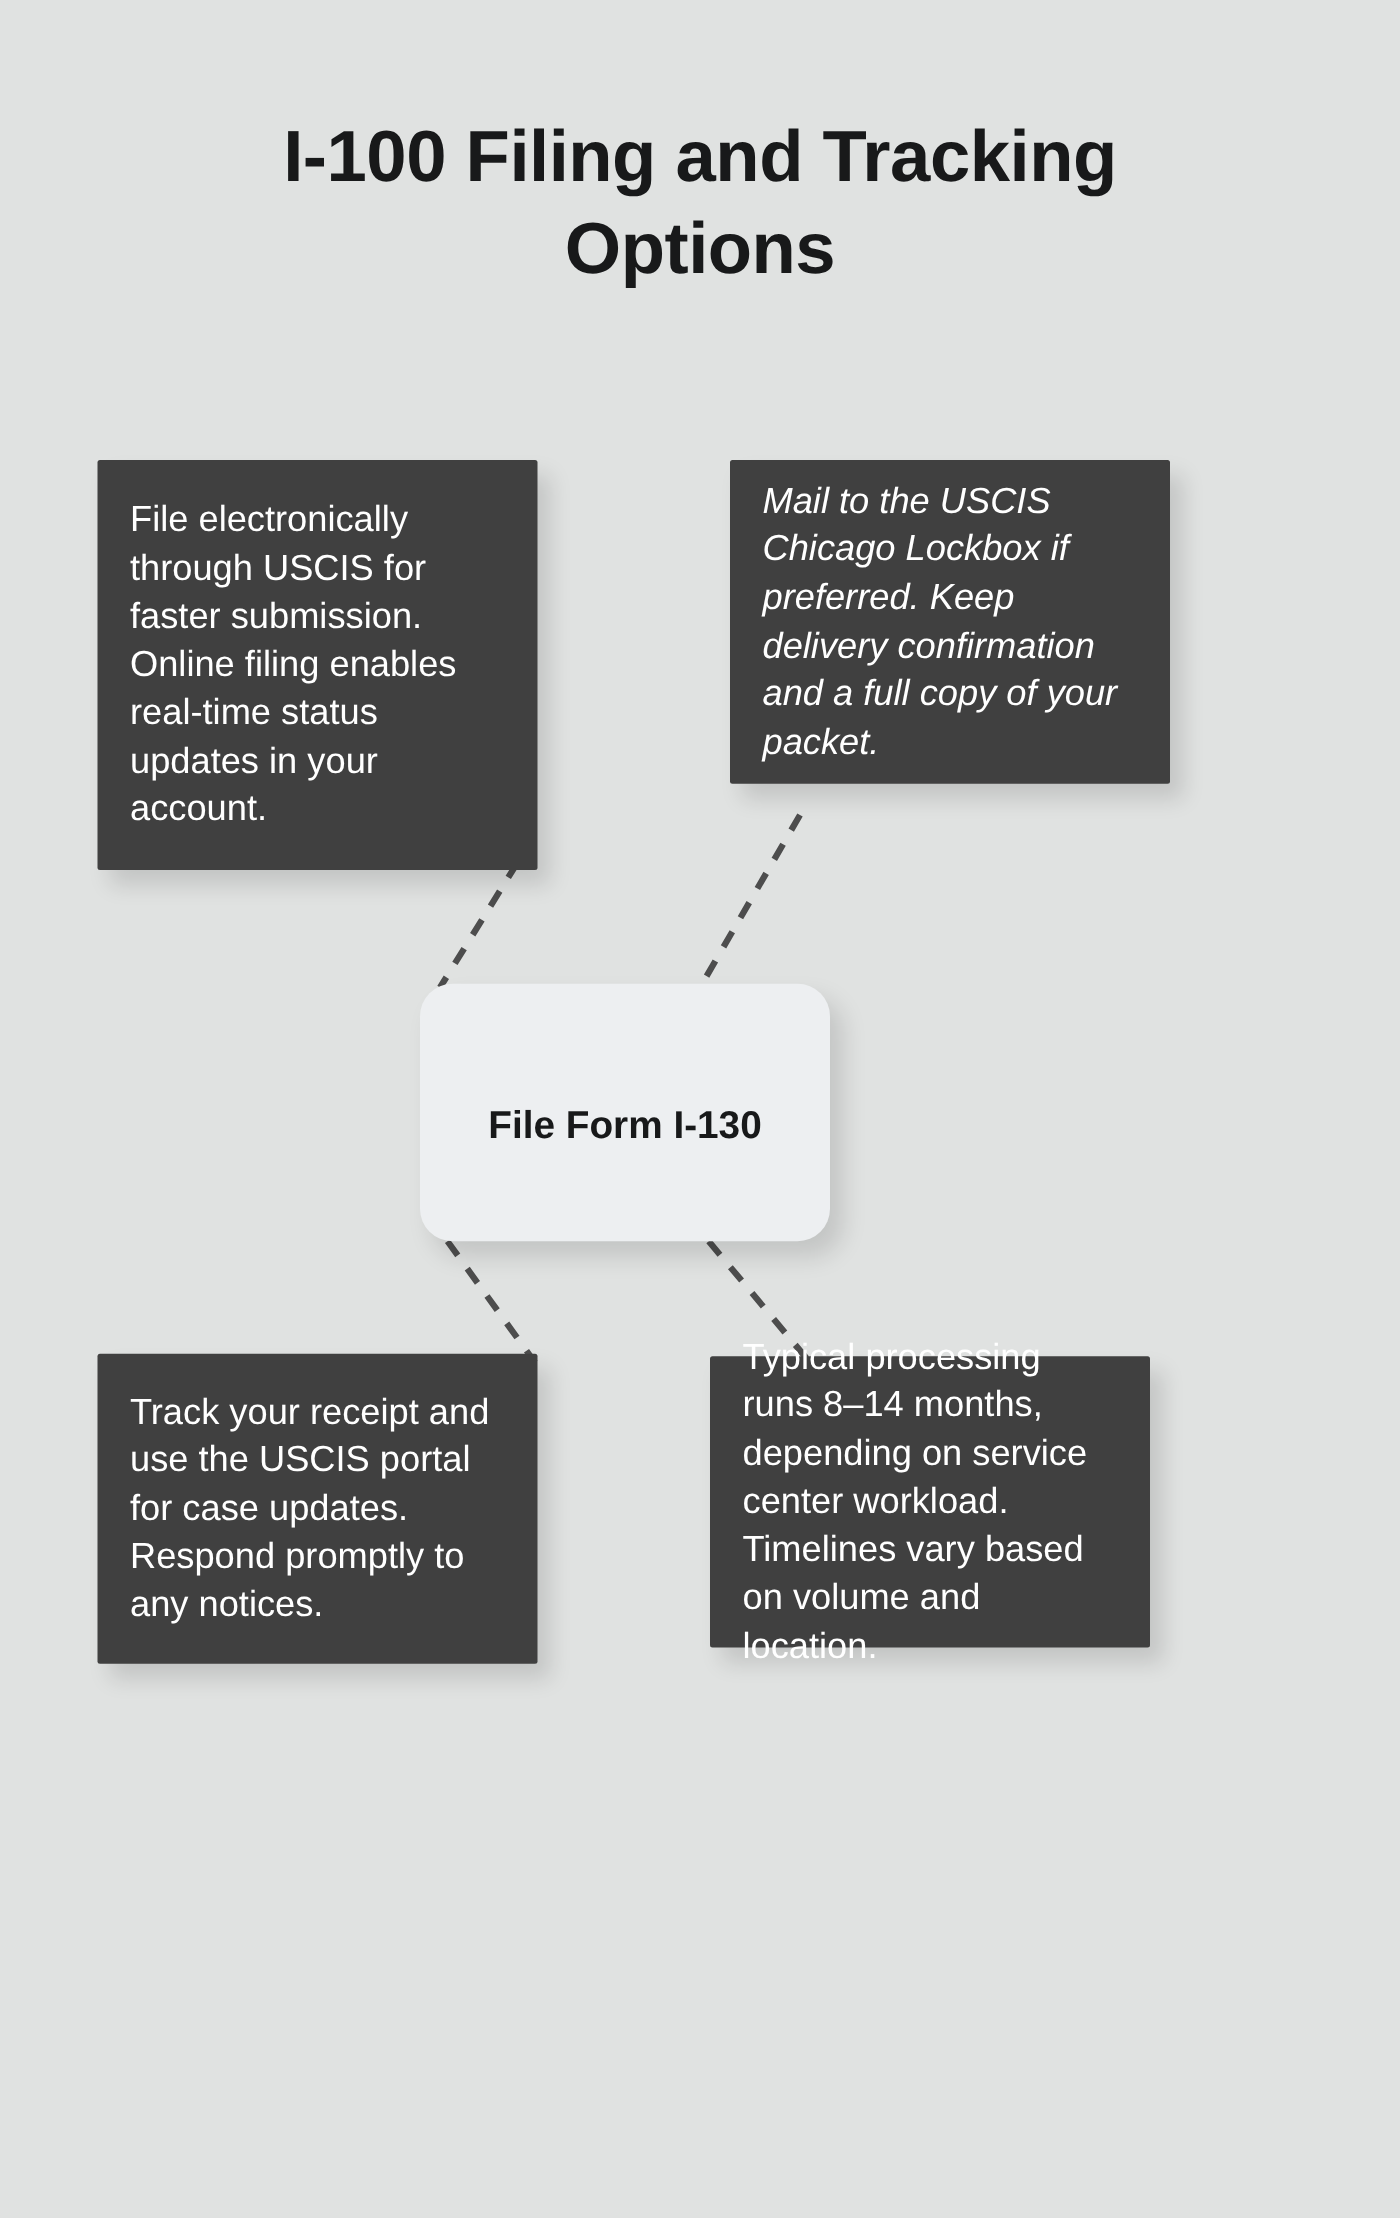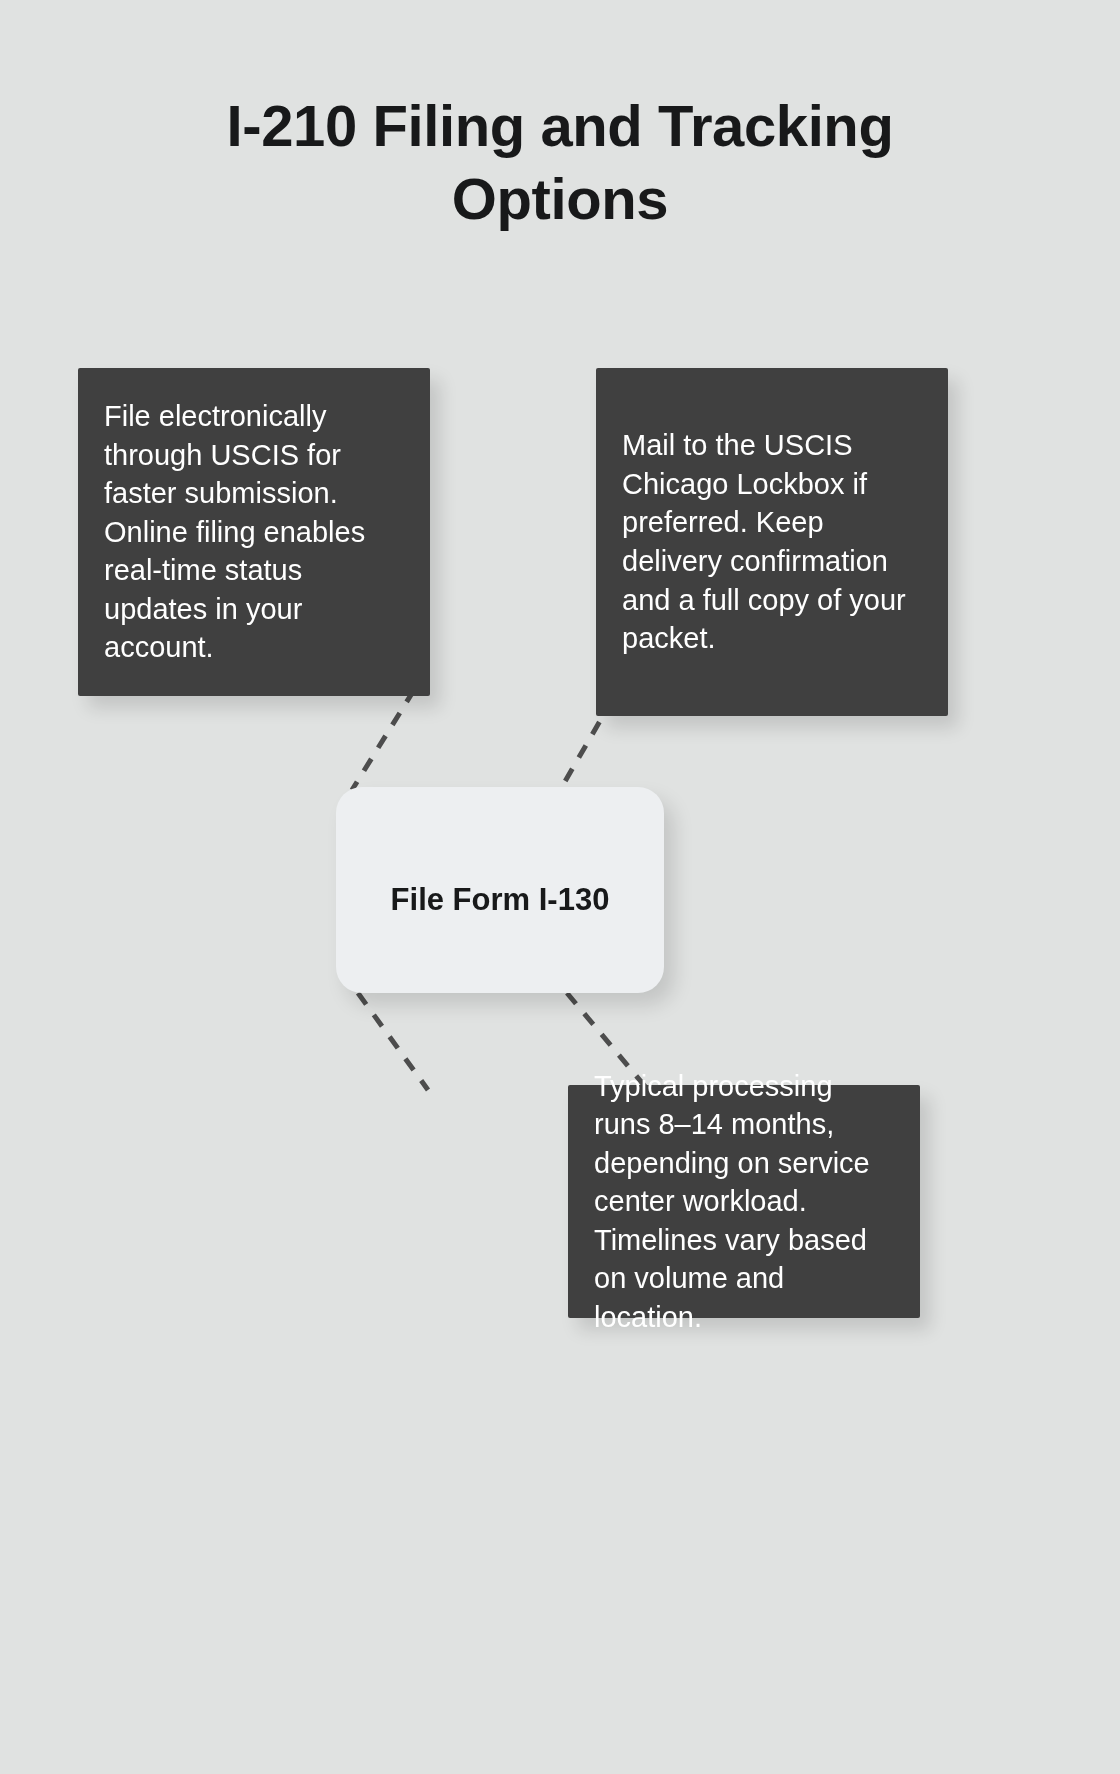--- a/index.html
+++ b/index.html
@@ -40,21 +40,21 @@
     font-size:29px;
     line-height:1.33;
     padding:34px 30px 34px 26px;
     box-shadow:10px 12px 18px rgba(0,0,0,0.13);
     display:flex;
     align-items:center;
   }
   .card .card-text { display:block; width:100%; }
 
   .card-tl { left:78px;  top:368px;  width:352px; height:328px; }
-  .card-tr { left:596px; top:368px;  width:352px; height:348px; }
+  .card-tr { left:584px; top:368px;  width:352px; height:259px;font-style:italic; }
   .card-bl { left:78px;  top:1083px; width:352px; height:248px; }
   .card-br { left:568px; top:1085px; width:352px; height:233px; }
 
   .center-node {
     position:absolute;
     left:336px; top:787px;
     width:328px; height:206px;
     background:#edeff1;
     border-radius:26px;
     box-shadow:10px 12px 20px rgba(0,0,0,0.13);
@@ -68,39 +68,42 @@
     color:#18191a;
     text-align:center;
     margin-top:20px;
   }
 </style>
 </head>
 <body>
 
 <div id="canvas">
 
-  <h1 class="title">I-210 Filing and Tracking Options</h1>
+  <h1 class="title">I-100 Filing and Tracking Options</h1>
 
   <svg class="connectors" viewBox="0 0 1120 1774" xmlns="http://www.w3.org/2000/svg">
     <line x1="414" y1="690" x2="352" y2="790" stroke="#4d4d4d" stroke-width="5" stroke-dasharray="14 13" stroke-linecap="butt"></line>
     <line x1="640" y1="652" x2="560" y2="790" stroke="#4d4d4d" stroke-width="5" stroke-dasharray="14 13" stroke-linecap="butt"></line>
     <line x1="358" y1="993" x2="428" y2="1090" stroke="#4d4d4d" stroke-width="5" stroke-dasharray="14 13" stroke-linecap="butt"></line>
     <line x1="567" y1="993" x2="648" y2="1090" stroke="#4d4d4d" stroke-width="5" stroke-dasharray="14 13" stroke-linecap="butt"></line>
   </svg>
 
   <div class="card card-tl">
     <span class="card-text">File electronically through USCIS for faster submission. Online filing enables real-time status updates in your account.</span>
   </div>
 
   <div class="card card-tr">
     <span class="card-text">Mail to the USCIS Chicago Lockbox if preferred. Keep delivery confirmation and a full copy of your packet.</span>
   </div>
 
   <div class="center-node">
     <span class="center-label">File Form I-130</span>
   </div>
 
+  <div class="card card-bl">
+    <span class="card-text">Track your receipt and use the USCIS portal for case updates. Respond promptly to any notices.</span>
+  </div>
 
   <div class="card card-br">
     <span class="card-text">Typical processing runs 8–14 months, depending on service center workload. Timelines vary based on volume and location.</span>
   </div>
 
 </div>
 
 </body></html>

